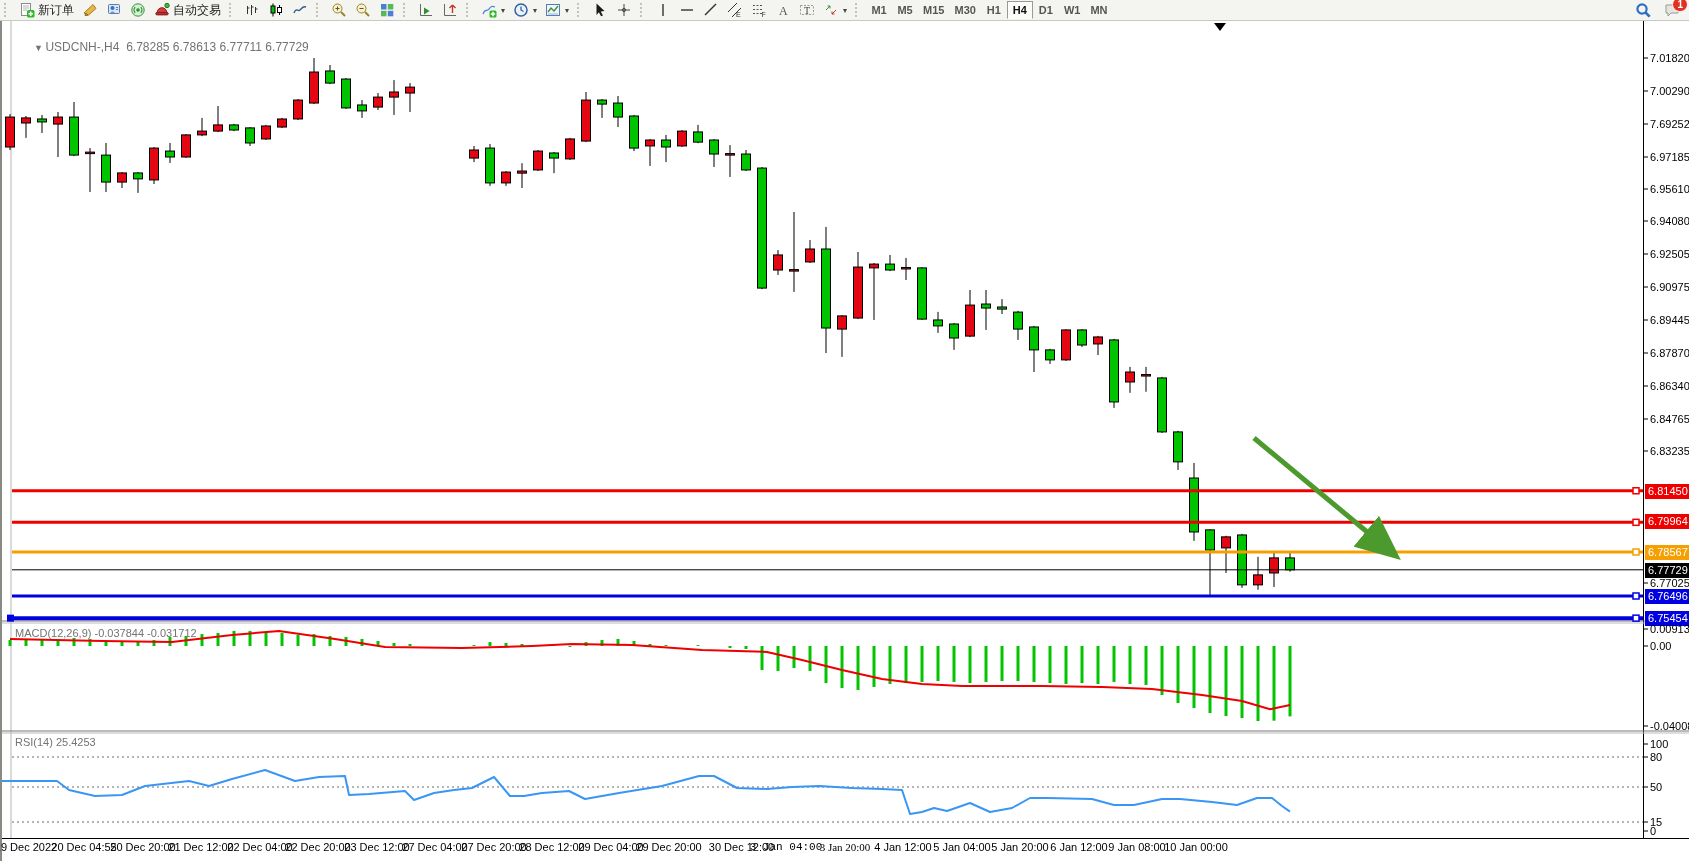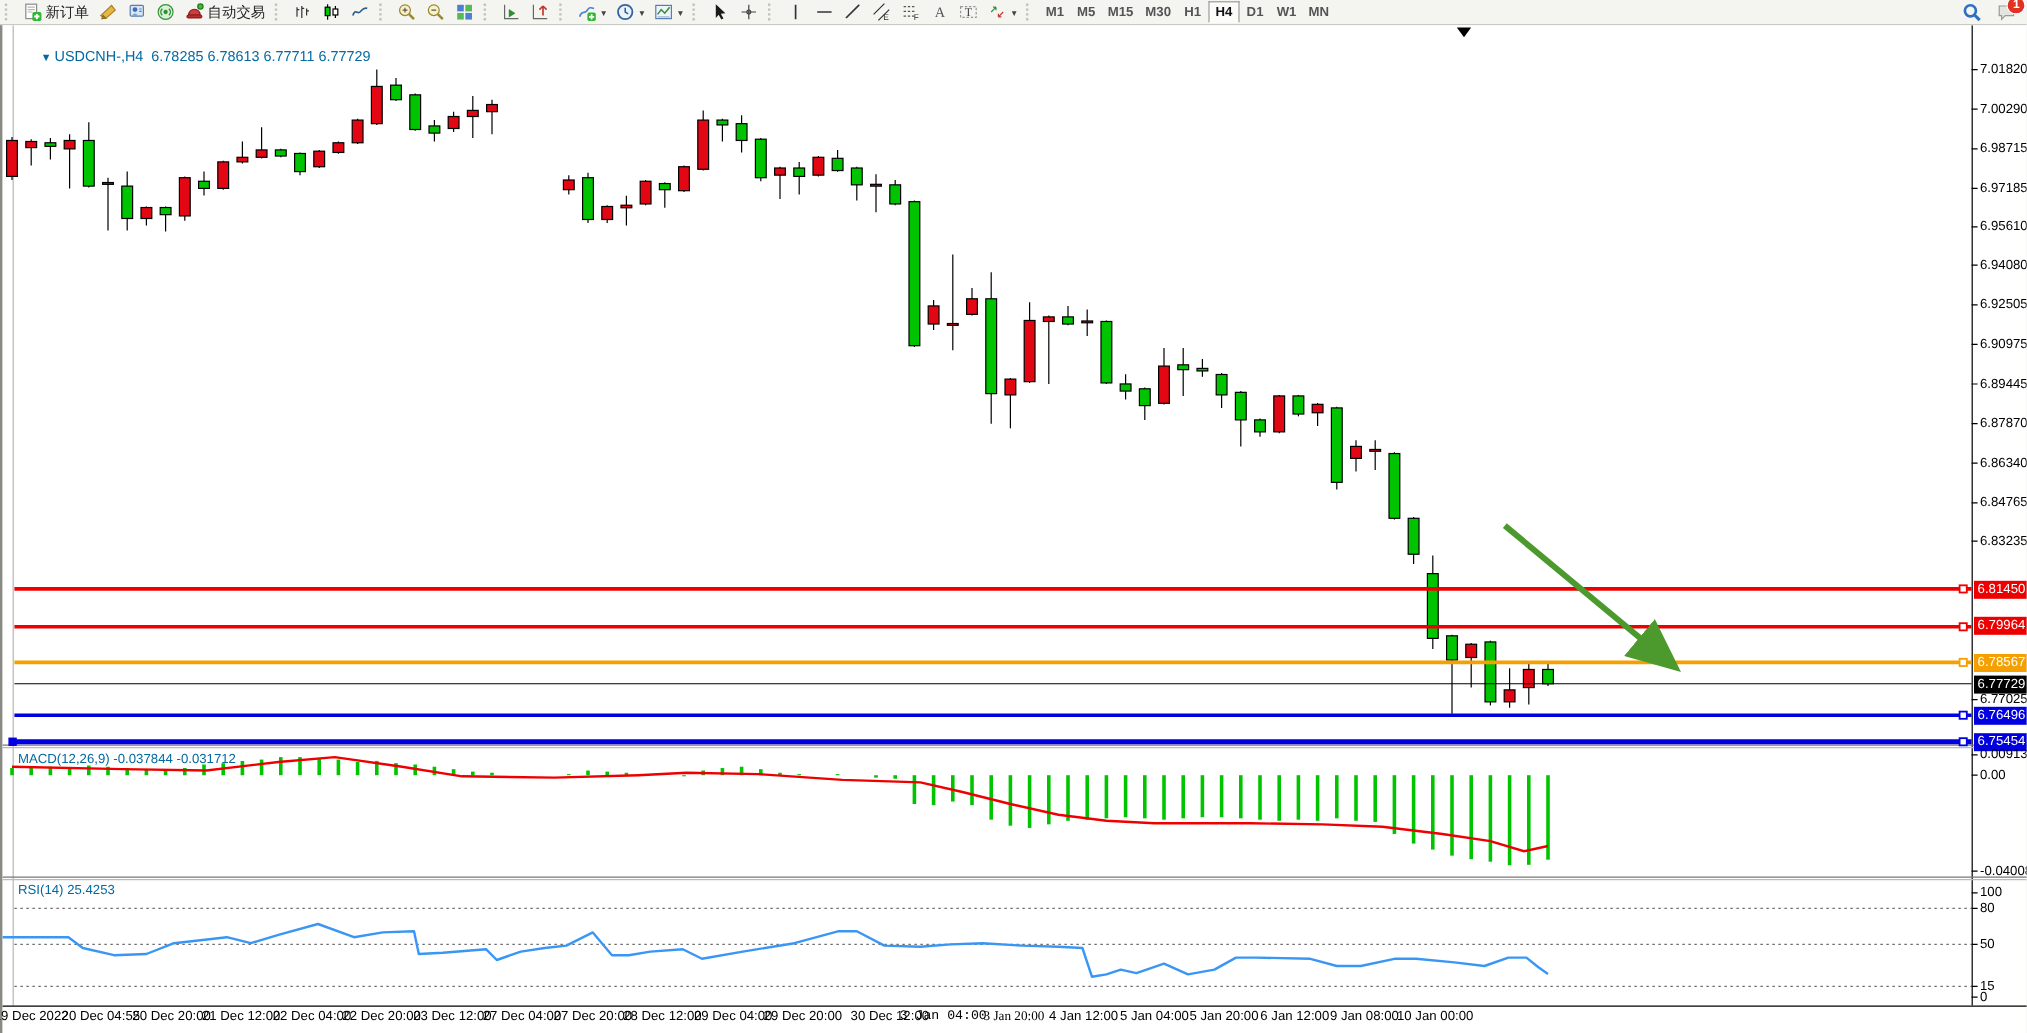--- a/index.html
+++ b/index.html
@@ -16,21 +16,21 @@
   .tf{height:18px;min-width:26px;padding:0 4px;border:1px solid transparent;background:transparent;
       font-size:11px;color:#555;font-weight:bold;}
   .tf.active{background:#fbfbf9;border:1px solid #9a9a94;border-bottom-color:#fbfbf9;color:#111;
              box-shadow:inset 1px 1px 0 #fff;}
   .tb-right{margin-left:auto;display:flex;align-items:center;gap:4px;padding-right:4px;}
   .badge{position:absolute;right:-4px;top:-5px;background:#e03123;color:#fff;border-radius:8px;
          font-size:10px;font-weight:bold;padding:0 4px;line-height:13px;border:1px solid #fff;}
   
   .chartwin{position:absolute;left:0;top:21px;width:1689px;height:840px;background:#fff;
             border-left:2px solid #8a8a85;}
-  .overlay-label{position:absolute;white-space:pre;color:#0369a1;}
+  .overlay-label{position:absolute;white-space:pre;color:#737373;}
   .chart-title{left:12px;top:5px;font-size:12px;}
   .pane-label{font-size:11px;}
   .axis-lab{position:absolute;left:1648px;width:40px;height:14px;line-height:14px;font-size:11px;color:#000;}
   .axis-badge{position:absolute;left:1643px;width:45px;height:15px;line-height:15px;font-size:11px;
               color:#fff;padding-left:3px;box-sizing:border-box;}
   .time-lab{position:absolute;transform:translateX(-50%);font-size:11px;color:#000;white-space:nowrap;}
   svg.plot{position:absolute;left:0;top:0;pointer-events:none;}
 </style>
 </head>
 <body>
@@ -609,21 +609,21 @@
     <div class="overlay-label chart-title" style="position:absolute">
       <span style="font-size:9px;">▼ </span><span>USDCNH-,H4</span><span>  </span><span>6.78285 6.78613 6.77711 6.77729</span>
     </div>
 
     <div class="overlay-label pane-label" style="left:13px;top:606px;">MACD(12,26,9) -0.037844 -0.031712</div>
     <div class="overlay-label pane-label" style="left:13px;top:715px;">RSI(14) 25.4253</div>
 
     <div id="labels">
         <div class="axis-lab" style="top: 30px;">7.01820</div>
         <div class="axis-lab" style="top: 63px;">7.00290</div>
-        <div class="axis-lab" style="top: 96px;">6.98715</div>
+        <div class="axis-lab" style="top: 96px;">7.69252</div>
         <div class="axis-lab" style="top: 129px;">6.97185</div>
         <div class="axis-lab" style="top: 161px;">6.95610</div>
         <div class="axis-lab" style="top: 193px;">6.94080</div>
         <div class="axis-lab" style="top: 226px;">6.92505</div>
         <div class="axis-lab" style="top: 259px;">6.90975</div>
         <div class="axis-lab" style="top: 292px;">6.89445</div>
         <div class="axis-lab" style="top: 325px;">6.87870</div>
         <div class="axis-lab" style="top: 358px;">6.86340</div>
         <div class="axis-lab" style="top: 391px;">6.84765</div>
         <div class="axis-lab" style="top: 423px;">6.83235</div>

